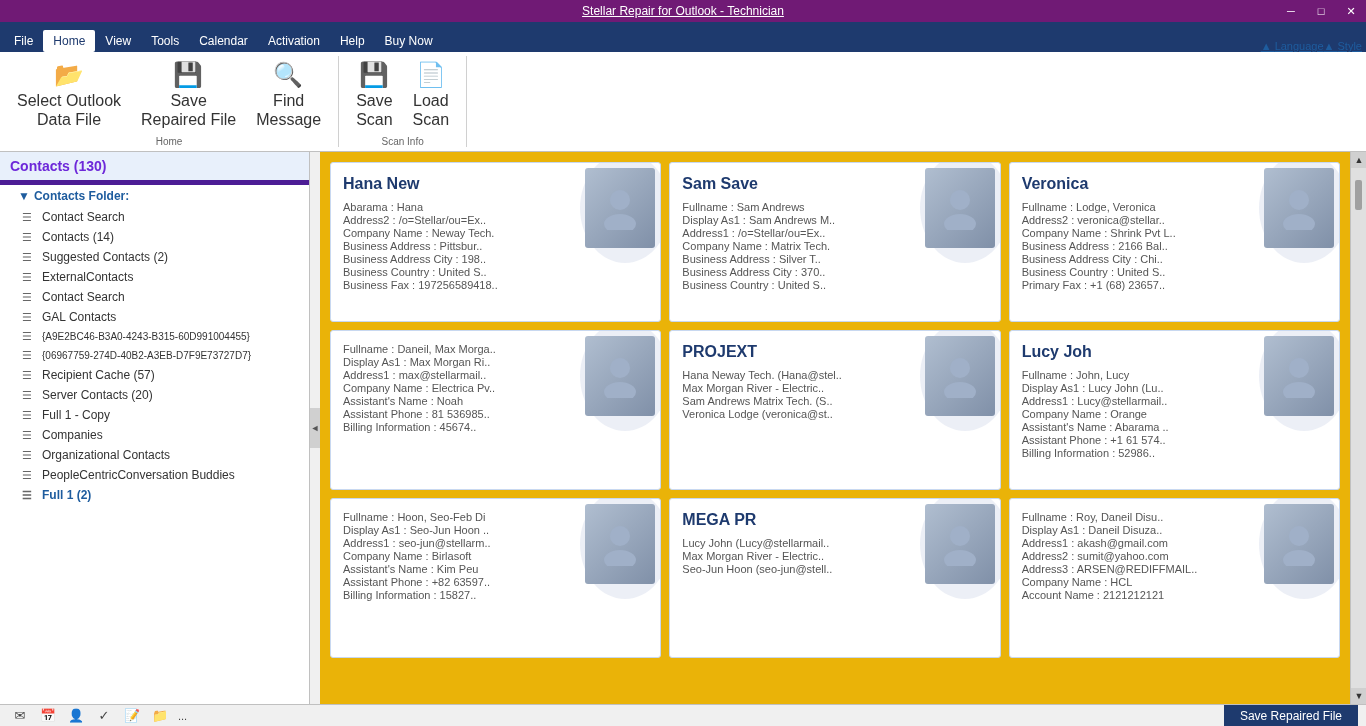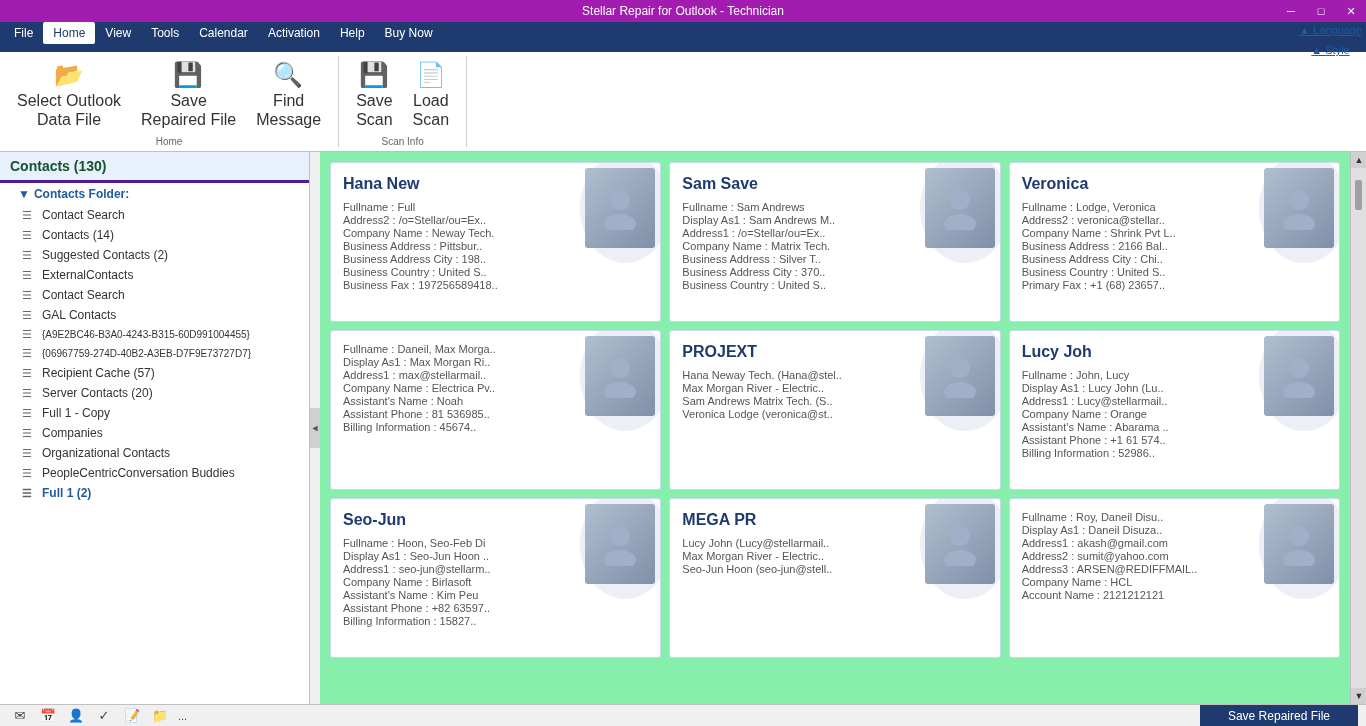--- a/index.html
+++ b/index.html
@@ -1,27 +1,28 @@
 <!DOCTYPE html>
 <html><head>
   <meta charset="utf-8">
   <style>
     * { margin: 0; padding: 0; box-sizing: border-box; }
     body { font-family: 'Segoe UI', Arial, sans-serif; font-size: 12px; background: #f0f0f0; overflow: hidden; width: 1366px; height: 726px; }
 
     
     .title-bar {
-      background: #a21caf;
+      background: #701a75;
       color: white;
       height: 22px;
       display: flex;
       align-items: center;
       justify-content: center;
       font-size: 12px;
       position: relative;
+      text-decoration: underline;
     }
     .title-bar-controls {
       position: absolute;
       right: 0;
       top: 0;
       display: flex;
       height: 22px;
     }
     .title-btn {
       width: 30px;
@@ -31,21 +32,21 @@
       justify-content: center;
       color: white;
       font-size: 11px;
       cursor: pointer;
     }
 
     
     .menu-bar {
       background: #1e3a6e;
       display: flex;
-      align-items: flex-start;
+      align-items: flex-end;
       height: 30px;
       padding: 0 4px;
     }
     .menu-item {
       color: white;
       padding: 4px 10px;
       font-size: 12px;
       cursor: pointer;
       border-radius: 2px;
     }
@@ -87,23 +88,21 @@
     .ribbon-group-label {
       font-size: 10px;
       color: #666;
       margin-top: 2px;
       text-align: center;
     }
     .ribbon-right {
       margin-left: auto;
       display: flex;
       align-items: center;
-      gap: 8px;
       padding-top: 2px;
-      flex-direction: column;
     }
     .ribbon-right-btn {
       color: #1e5c9e;
       font-size: 11px;
       cursor: pointer;
       text-decoration: underline;
     }
 
     
     .main-layout {
@@ -117,22 +116,22 @@
       background: white;
       border-right: 1px solid #c0c0c0;
       overflow-y: auto;
       flex-shrink: 0;
     }
     .sidebar-header {
       background: #e8f0fb;
       padding: 6px 10px;
       font-size: 14px;
       font-weight: bold;
-      color: #14532d;
-      border-bottom: 3px solid #4c1d95;
+      color: #6d28d9;
+      border-bottom: 5px solid #4c1d95;
       display: flex;
       justify-content: space-between;
       align-items: center;
     }
     .sidebar-section-header {
       padding: 4px 10px 4px 18px;
       font-size: 12px;
       color: #1e5c9e;
       font-weight: 600;
       cursor: pointer;
@@ -148,21 +147,21 @@
       display: flex;
       align-items: center;
       gap: 6px;
       white-space: nowrap;
     }
     .sidebar-item .item-icon { font-size: 11px; color: #666; min-width: 14px; }
 
     
     .content-area {
       flex: 1;
-      background: #86efac;
+      background: #eab308;
       overflow-y: auto;
       padding: 10px;
       position: relative;
     }
     .contacts-grid {
       display: grid;
       grid-template-columns: repeat(3, 1fr);
       gap: 8px;
     }
     .contact-card {
@@ -232,21 +231,21 @@
       border-radius: 2px;
       font-size: 13px;
       color: #444;
     }
     .bottom-icon.active { color: #1e5c9e; }
     .bottom-more { font-size: 11px; color: #444; cursor: pointer; margin-left: 2px; }
     .save-repaired-btn {
       margin-left: auto;
       background: #1e3a6e;
       color: white;
-      padding: 3px 28px;
+      padding: 3px 16px;
       font-size: 12px;
       cursor: pointer;
       border: none;
       height: 22px;
     }
     .right-scrollbar {
       width: 16px;
       background: #f0f0f0;
       border-left: 1px solid #c0c0c0;
       flex-shrink: 0;
@@ -413,21 +412,21 @@
     <div class="contacts-grid" id="contacts-grid">
         <div class="contact-card">
           <div class="card-bg"></div>
           <div class="card-avatar">
             <svg width="36" height="44" viewBox="0 0 36 44">
               <circle cx="18" cy="14" r="10" fill="#a0b0c8"></circle>
               <ellipse cx="18" cy="38" rx="16" ry="10" fill="#a0b0c8"></ellipse>
             </svg>
           </div>
           <div class="contact-name">Hana New</div>
-          <div class="contact-field">Fullname : Full</div>
+          <div class="contact-field">Abarama : Hana</div>
           <div class="contact-field">Address2 : /o=Stellar/ou=Ex..</div>
           <div class="contact-field">Company Name : Neway Tech.</div>
           <div class="contact-field">Business Address : Pittsbur..</div>
           <div class="contact-field">Business Address City : 198..</div>
           <div class="contact-field">Business Country : United S..</div>
           <div class="contact-field">Business Fax : 197256589418..</div>
         </div>
         <div class="contact-card">
           <div class="card-bg"></div>
           <div class="card-avatar">
@@ -510,21 +509,20 @@
           <div class="contact-field">Billing Information : 52986..</div>
         </div>
         <div class="contact-card">
           <div class="card-bg"></div>
           <div class="card-avatar">
             <svg width="36" height="44" viewBox="0 0 36 44">
               <circle cx="18" cy="14" r="10" fill="#a0b0c8"></circle>
               <ellipse cx="18" cy="38" rx="16" ry="10" fill="#a0b0c8"></ellipse>
             </svg>
           </div>
-          <div class="contact-name">Seo-Jun</div>
           <div class="contact-field">Fullname : Hoon, Seo-Feb Di</div>
           <div class="contact-field">Display As1 : Seo-Jun Hoon ..</div>
           <div class="contact-field">Address1 : seo-jun@stellarm..</div>
           <div class="contact-field">Company Name : Birlasoft</div>
           <div class="contact-field">Assistant's Name : Kim Peu</div>
           <div class="contact-field">Assistant Phone : +82 63597..</div>
           <div class="contact-field">Billing Information : 15827..</div>
         </div>
         <div class="contact-card">
           <div class="card-bg"></div>

